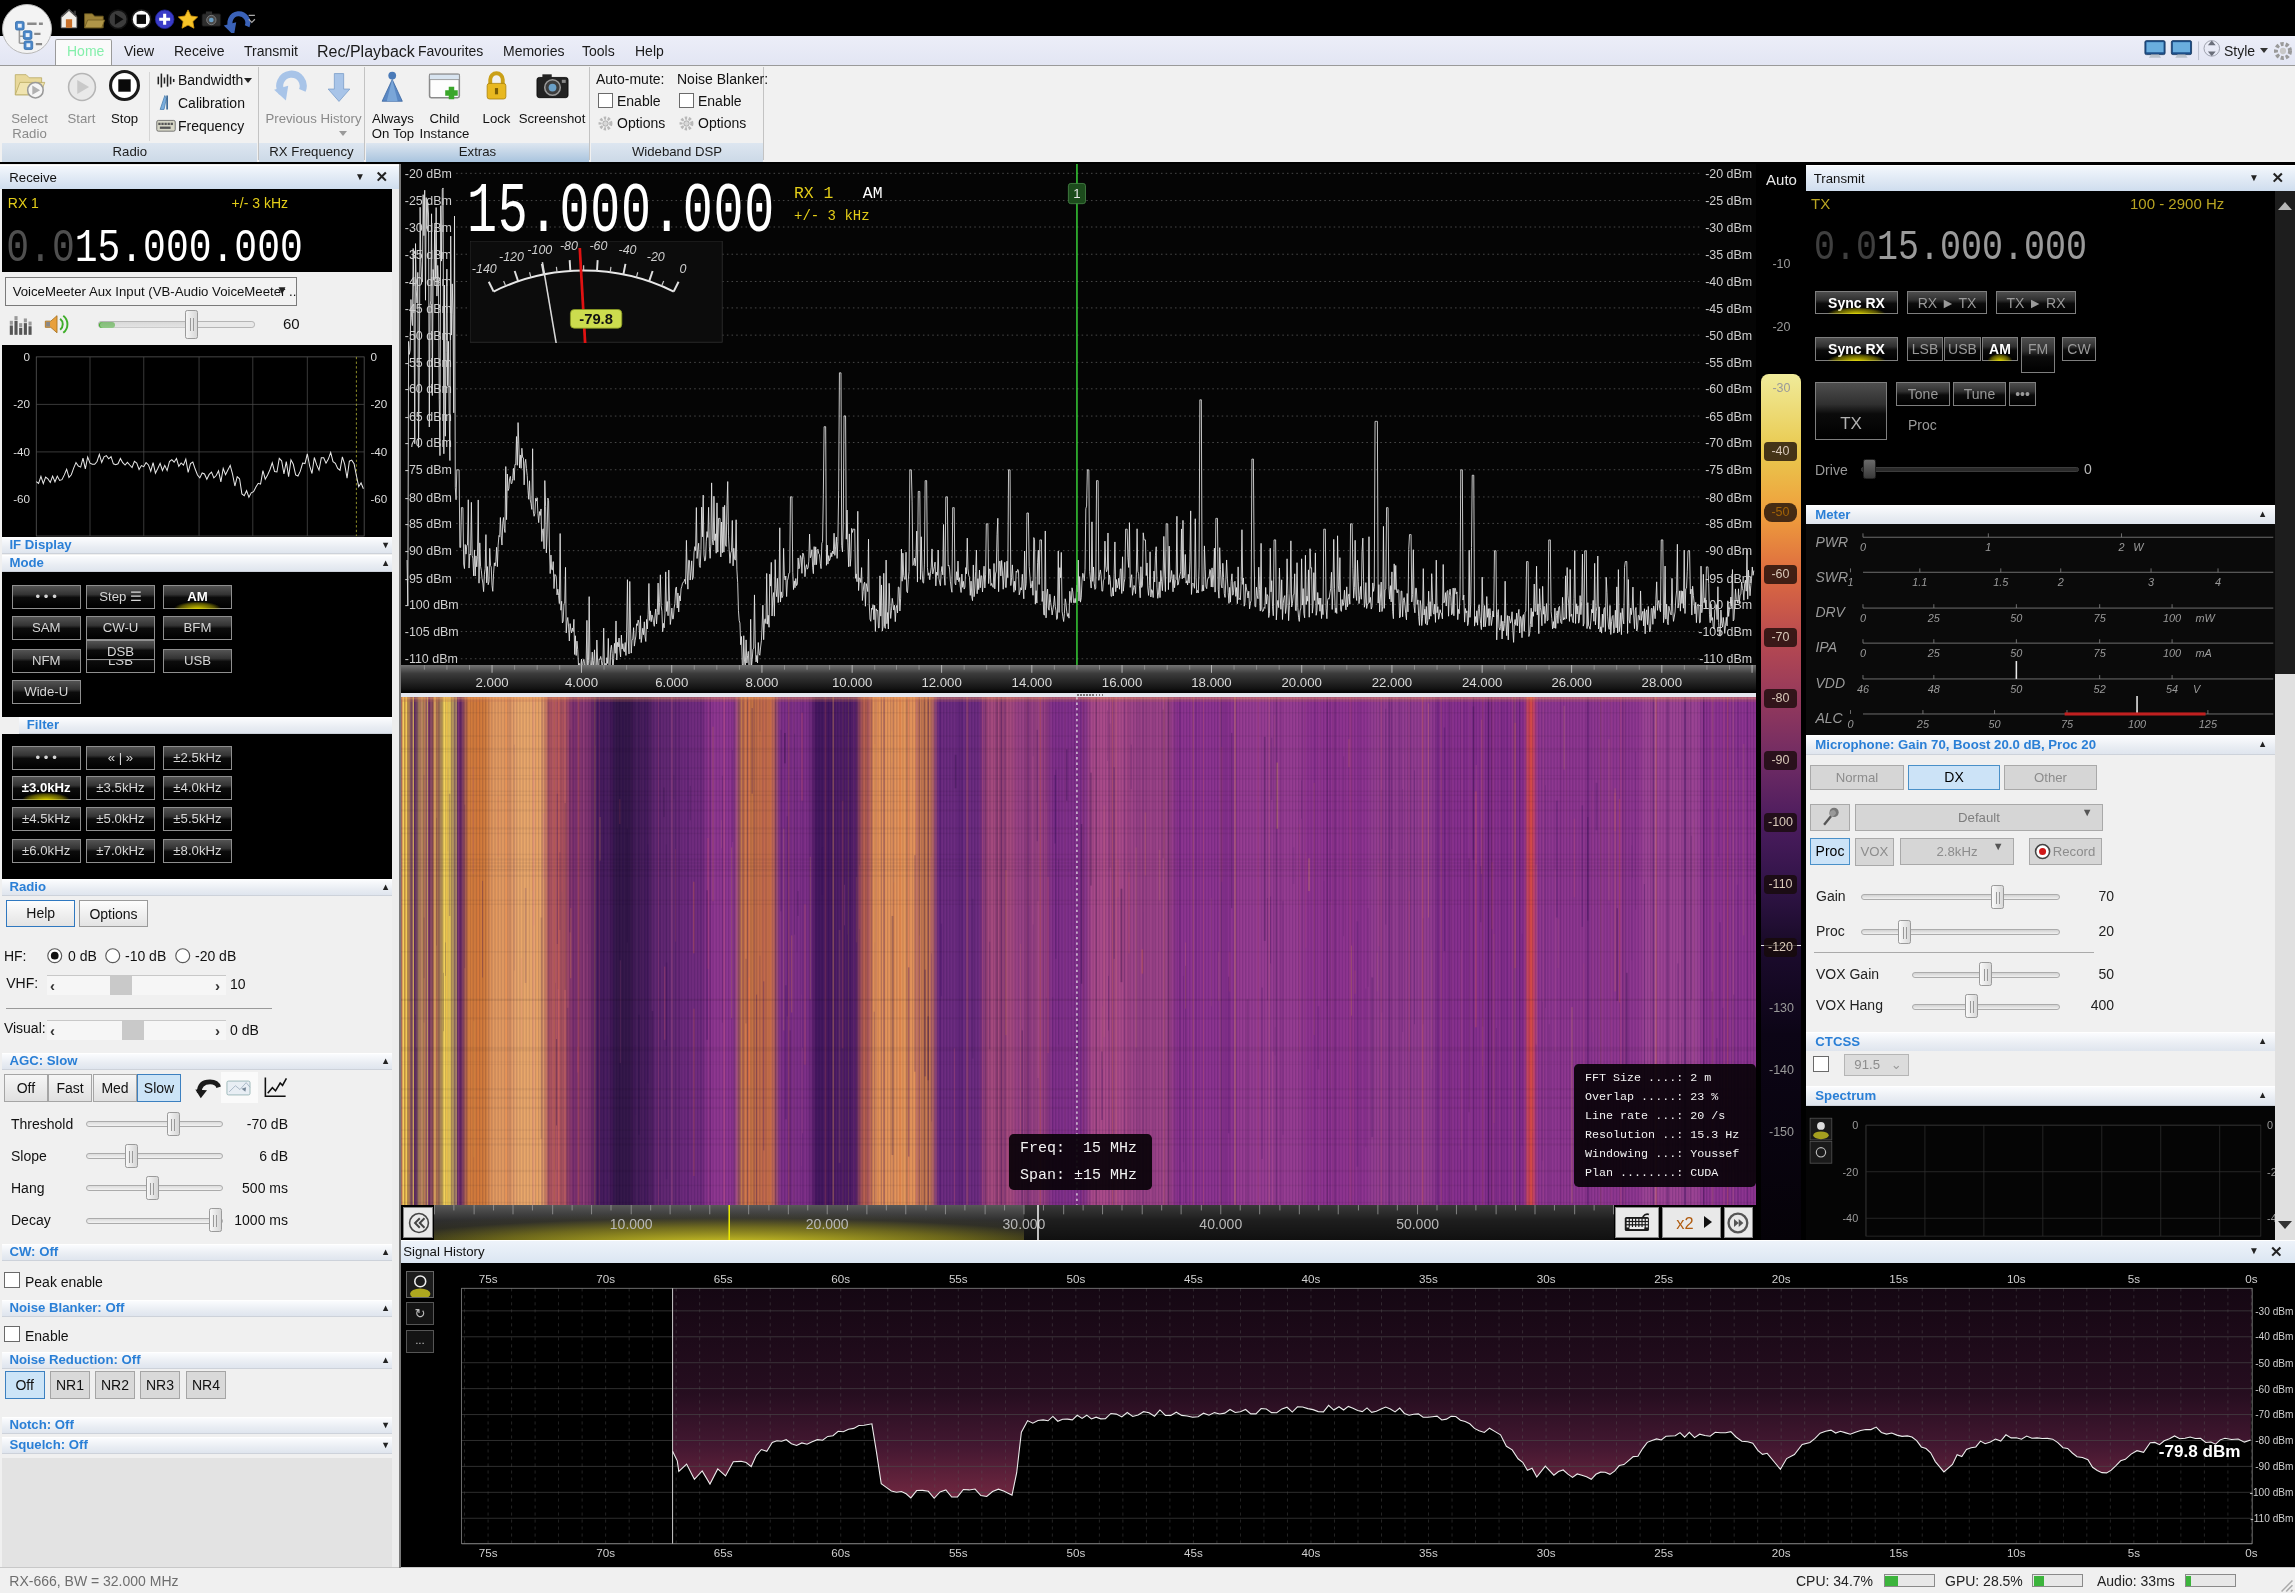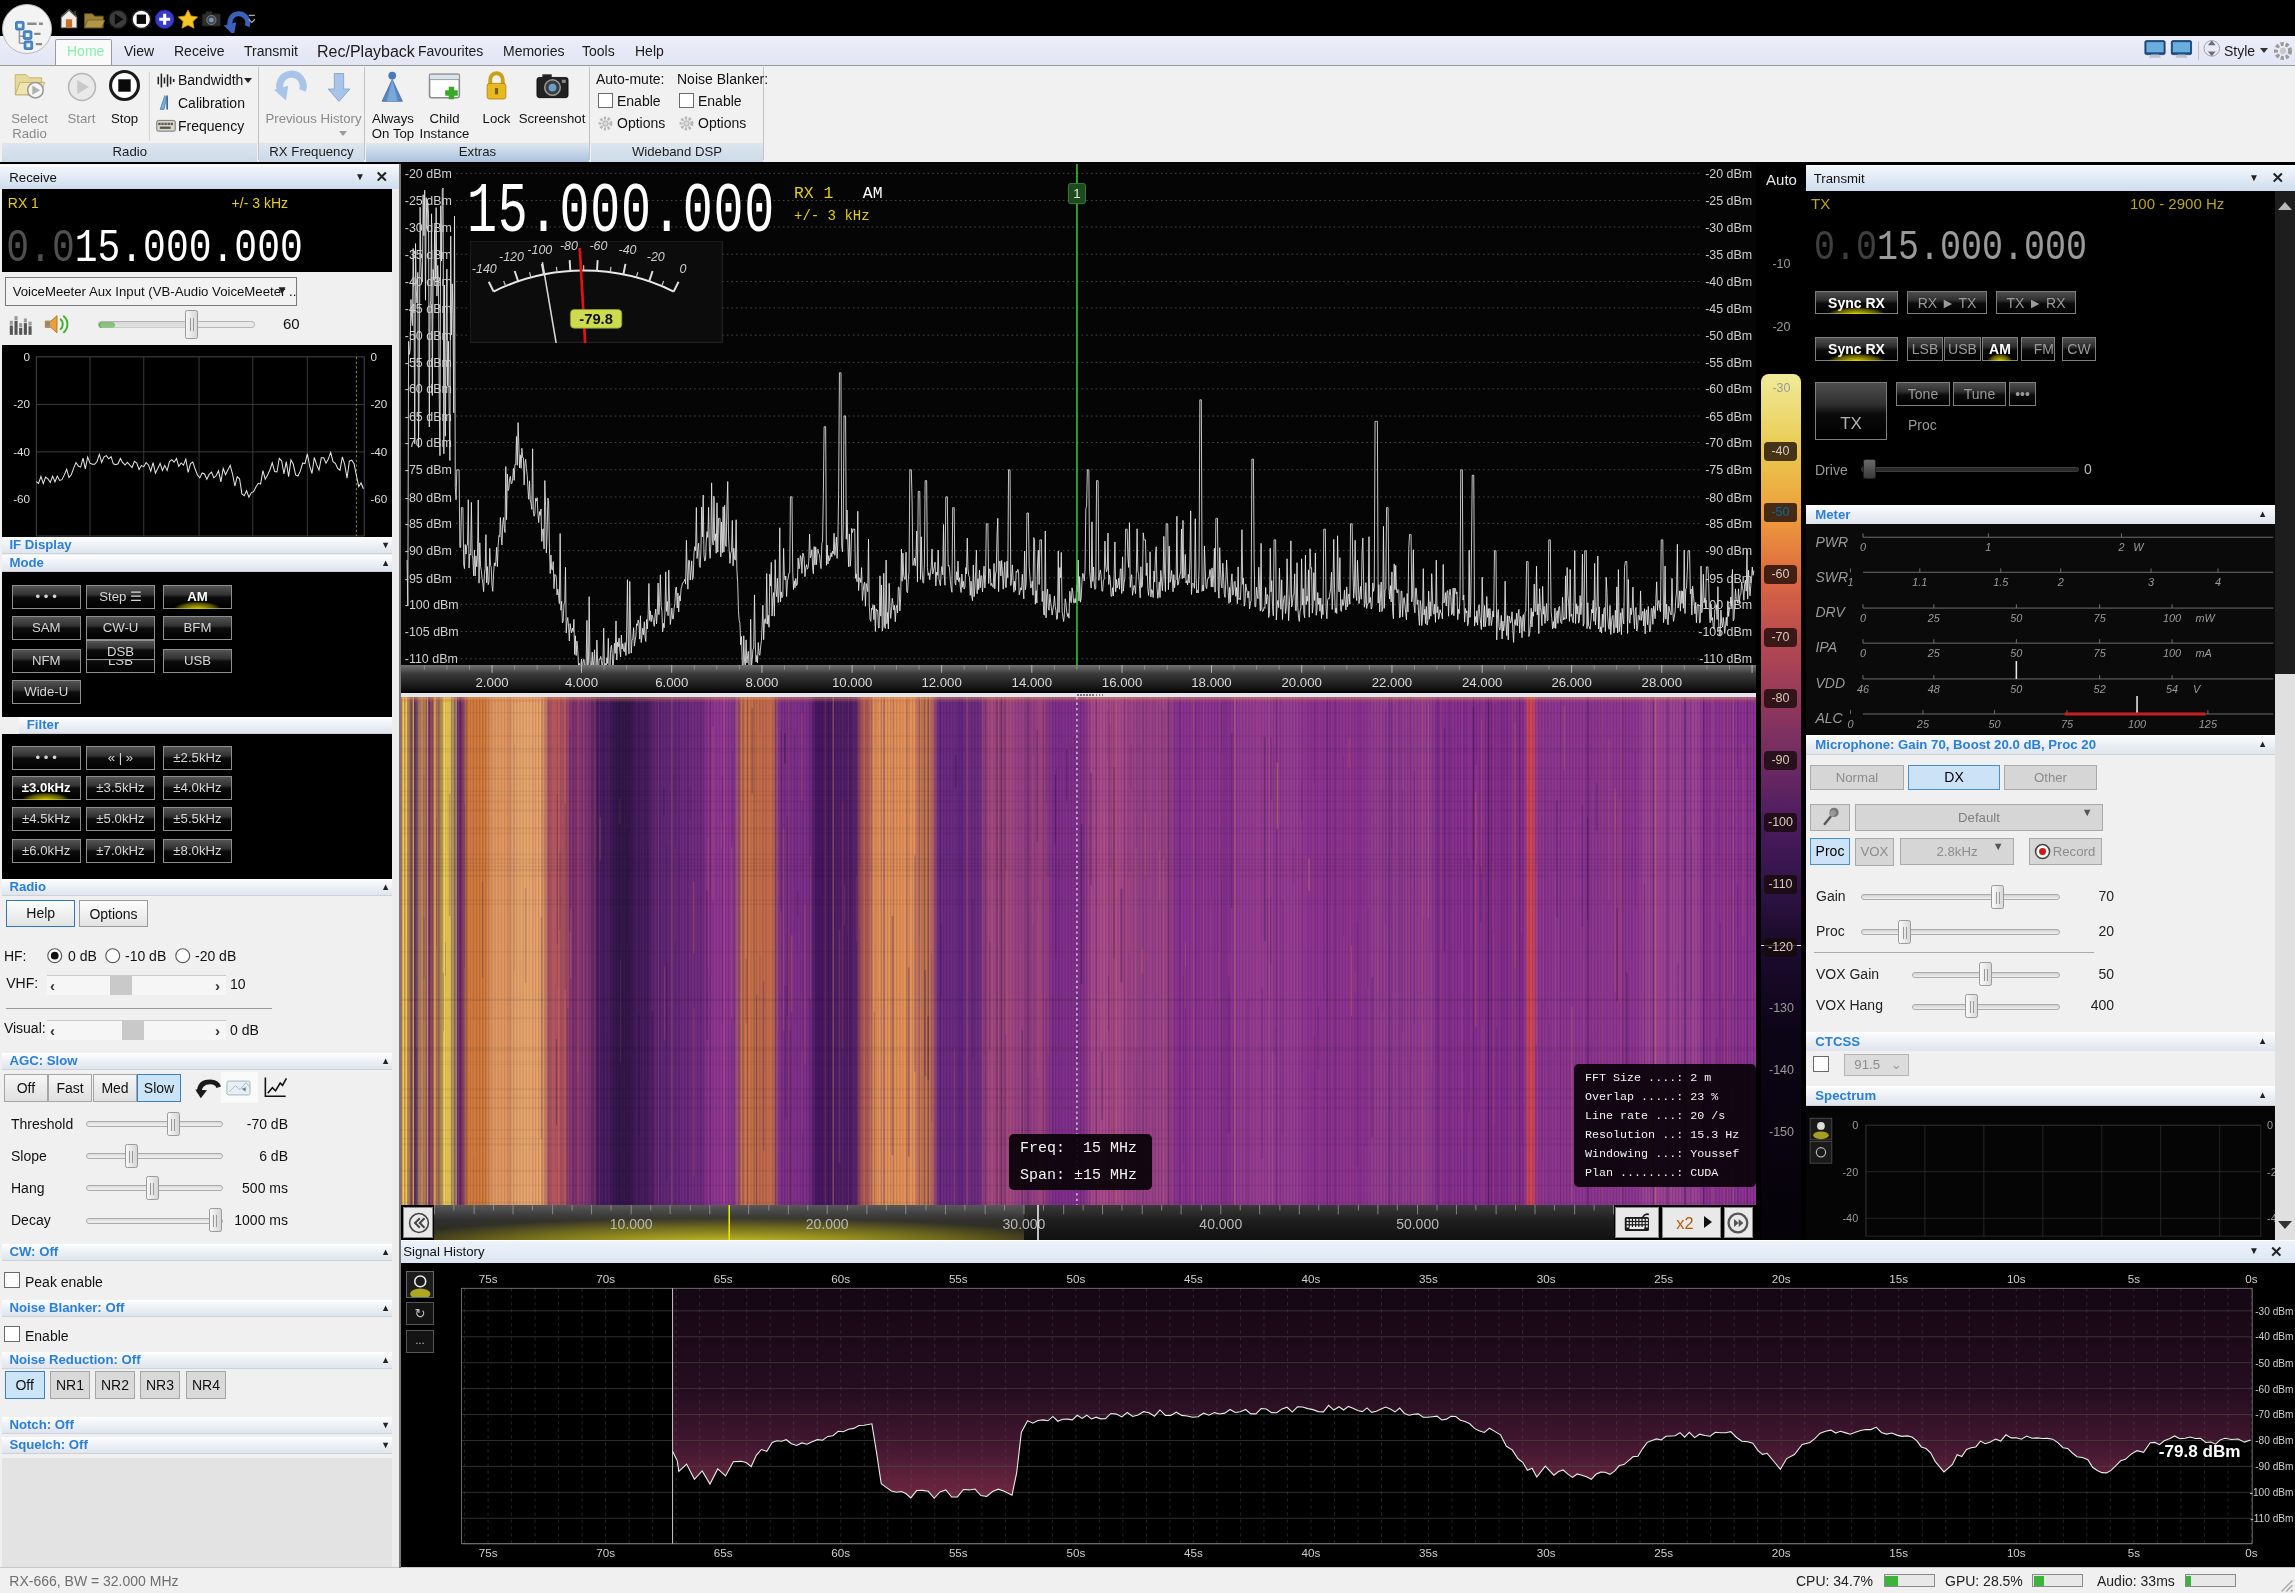--- a/index.html
+++ b/index.html
@@ -1321,21 +1321,21 @@
   </svg>
 <div class="s" style="left:1756px;top:164px;width:51px;height:1077px;background:#000"></div>
 <div class="s" style="left:1756px;top:171px;width:51px;text-align:center;font-size:15px;color:#e8e8e8">Auto</div>
 <div class="s" style="left:1761px;top:374px;width:40px;height:571px;border-radius:7.8px 7.8px 0 0;background:linear-gradient(#f0eb9a 0%,#e9c94e 13.5%,#ef9f3c 24.3%,#dd6a40 35.2%,#b94a50 46%,#94395c 56.9%,#6f2b64 67.8%,#4b1c5e 78.6%,#311448 89.5%,#190b28 100%)"></div>
 <div class="s" style="left:1761px;top:945px;width:40px;height:1.6px;background:#e8e8e8"></div>
 <div class="s" style="left:1761px;top:946px;width:40px;height:294px;background:linear-gradient(#1c0b2e,#0c0516 30%,#050208)"></div>
 <div class="s" style="left:1756px;top:255px;width:51px;color:#9a9a9a;font-size:12.5px;text-align:center;line-height:18.7px">-10</div>
 <div class="s" style="left:1756px;top:318px;width:51px;color:#9a9a9a;font-size:12.5px;text-align:center;line-height:18.7px">-20</div>
 <div class="s" style="left:1756px;top:379px;width:51px;color:#9a9a9a;font-size:12.5px;text-align:center;line-height:18.7px">-30</div>
 <div class="s" style="left:1764px;top:442px;width:33px;height:18.7px;background:rgba(22,10,8,.78);border-radius:3.9px;color:#d8c8b8;font-size:12.5px;text-align:center;line-height:18.7px">-40</div>
-<div class="s" style="left:1764px;top:503px;width:33px;height:18.7px;background:rgba(22,10,8,.78);border-radius:3px;color:#0369a1;font-size:12.5px;text-align:center;line-height:18.7px">-50</div>
+<div class="s" style="left:1764px;top:503px;width:33px;height:18.7px;background:rgba(22,10,8,.78);border-radius:8px;color:#a16207;font-size:12.5px;text-align:center;line-height:18.7px">-50</div>
 <div class="s" style="left:1764px;top:565px;width:33px;height:18.7px;background:rgba(22,10,8,.78);border-radius:3.9px;color:#d8c8b8;font-size:12.5px;text-align:center;line-height:18.7px">-60</div>
 <div class="s" style="left:1764px;top:628px;width:33px;height:18.7px;background:rgba(22,10,8,.78);border-radius:3.9px;color:#d8c8b8;font-size:12.5px;text-align:center;line-height:18.7px">-70</div>
 <div class="s" style="left:1764px;top:689px;width:33px;height:18.7px;background:rgba(22,10,8,.78);border-radius:3.9px;color:#d8c8b8;font-size:12.5px;text-align:center;line-height:18.7px">-80</div>
 <div class="s" style="left:1764px;top:751px;width:33px;height:18.7px;background:rgba(22,10,8,.78);border-radius:3.9px;color:#d8c8b8;font-size:12.5px;text-align:center;line-height:18.7px">-90</div>
 <div class="s" style="left:1764px;top:813px;width:33px;height:18.7px;background:rgba(22,10,8,.78);border-radius:3.9px;color:#d8c8b8;font-size:12.5px;text-align:center;line-height:18.7px">-100</div>
 <div class="s" style="left:1764px;top:875px;width:33px;height:18.7px;background:rgba(22,10,8,.78);border-radius:3.9px;color:#d8c8b8;font-size:12.5px;text-align:center;line-height:18.7px">-110</div>
 <div class="s" style="left:1764px;top:938px;width:33px;height:18.7px;background:rgba(22,10,8,.78);border-radius:3.9px;color:#d8c8b8;font-size:12.5px;text-align:center;line-height:18.7px">-120</div>
 <div class="s" style="left:1756px;top:999px;width:51px;color:#9a9a9a;font-size:12.5px;text-align:center;line-height:18.7px">-130</div>
 <div class="s" style="left:1756px;top:1061px;width:51px;color:#9a9a9a;font-size:12.5px;text-align:center;line-height:18.7px">-140</div>
 <div class="s" style="left:1756px;top:1123px;width:51px;color:#9a9a9a;font-size:12.5px;text-align:center;line-height:18.7px">-150</div>
@@ -1352,21 +1352,21 @@
 <div class="s" style="left:1811px;top:195px;font-size:15px;color:#b8a422">TX</div>
 <div class="s" style="left:2130px;top:195px;font-size:15px;color:#b8a422">100 - 2900 Hz</div>
 <div class="s mono" style="left:1814px;top:229px;font-size:35px;color:#3f3f3f;transform:scaleY(1.22);transform-origin:50% 60%">0.0<span style="color:#9a9a9a">15.000.000</span></div>
 <div class="s" style="left:1815px;top:291px;width:83px;height:23.4px;background:linear-gradient(#4e4e4e,#303030 38%,#0b0b0b 55%,#000);border:0.8px solid #7e7e7e;font-size:14px;color:#fff;font-weight:bold;text-align:center;line-height:22px">Sync RX<div class="glow"></div></div>
 <div class="s" style="left:1907px;top:291px;width:80px;height:23.4px;background:linear-gradient(#4e4e4e,#303030 38%,#0b0b0b 55%,#000);border:0.8px solid #7e7e7e;font-size:14px;color:#9a9a9a;text-align:center;line-height:22px">RX ► TX</div>
 <div class="s" style="left:1996px;top:291px;width:80px;height:23.4px;background:linear-gradient(#4e4e4e,#303030 38%,#0b0b0b 55%,#000);border:0.8px solid #7e7e7e;font-size:14px;color:#9a9a9a;text-align:center;line-height:22px">TX ► RX</div>
 <div class="s" style="left:1815px;top:337px;width:83px;height:24px;background:linear-gradient(#4e4e4e,#303030 38%,#0b0b0b 55%,#000);border:0.8px solid #7e7e7e;font-size:14px;color:#fff;font-weight:bold;text-align:center;line-height:22.6px">Sync RX<div class="glow"></div></div>
 <div class="s" style="left:1907px;top:337px;width:36px;height:24px;background:linear-gradient(#4e4e4e,#303030 38%,#0b0b0b 55%,#000);border:0.8px solid #7e7e7e;font-size:14px;color:#9a9a9a;text-align:center;line-height:22.6px">LSB</div>
 <div class="s" style="left:1944px;top:337px;width:37px;height:24px;background:linear-gradient(#4e4e4e,#303030 38%,#0b0b0b 55%,#000);border:0.8px solid #7e7e7e;font-size:14px;color:#9a9a9a;text-align:center;line-height:22.6px">USB</div>
 <div class="s" style="left:1982px;top:337px;width:36px;height:24px;background:linear-gradient(#4e4e4e,#303030 38%,#0b0b0b 55%,#000);border:0.8px solid #7e7e7e;font-size:14px;color:#fff;font-weight:bold;text-align:center;line-height:22.6px">AM<div class="glow"></div></div>
-<div class="s" style="left:2021px;top:337px;width:34px;height:24px;background:linear-gradient(#4e4e4e,#303030 38%,#0b0b0b 55%,#000);border:0.8px solid #7e7e7e;font-size:14px;color:#9a9a9a;text-align:right;line-height:22.6px">FM</div>
+<div class="s" style="left:2021px;top:337px;width:34px;height:36px;background:linear-gradient(#4e4e4e,#303030 38%,#0b0b0b 55%,#000);border:0.8px solid #7e7e7e;font-size:14px;color:#9a9a9a;text-align:center;line-height:22.6px">FM</div>
 <div class="s" style="left:2062px;top:337px;width:34px;height:24px;background:linear-gradient(#4e4e4e,#303030 38%,#0b0b0b 55%,#000);border:0.8px solid #7e7e7e;font-size:14px;color:#9a9a9a;text-align:center;line-height:22.6px">CW</div>
 <div class="s" style="left:1815px;top:382px;width:72px;height:58px;background:linear-gradient(#4e4e4e,#303030 38%,#0b0b0b 55%,#000);border:0.8px solid #7e7e7e;font-size:17px;color:#b0b0b0;text-align:center;line-height:81px">TX</div>
 <div class="s" style="left:1896px;top:382px;width:54px;height:24px;background:linear-gradient(#4e4e4e,#303030 38%,#0b0b0b 55%,#000);border:0.8px solid #7e7e7e;font-size:14px;color:#9a9a9a;text-align:center;line-height:22.6px">Tone</div>
 <div class="s" style="left:1953px;top:382px;width:53px;height:24px;background:linear-gradient(#4e4e4e,#303030 38%,#0b0b0b 55%,#000);border:0.8px solid #7e7e7e;font-size:14px;color:#9a9a9a;text-align:center;line-height:22.6px">Tune</div>
 <div class="s" style="left:2009px;top:382px;width:27px;height:24px;background:linear-gradient(#4e4e4e,#303030 38%,#0b0b0b 55%,#000);border:0.8px solid #7e7e7e;font-size:14px;color:#9a9a9a;text-align:center;line-height:22.6px">•••</div>
 <div class="s" style="left:1908px;top:417px;font-size:14px;color:#9a9a9a">Proc</div>
 <div class="s" style="left:1815px;top:462px;font-size:14px;color:#9a9a9a">Drive</div>
 <div class="s" style="left:1861px;top:467px;width:218px;height:4.7px;background:#2a2a2a;border:0.8px solid #3c3c3c;border-radius:2.3px"></div>
 <div class="s" style="left:1863px;top:459px;width:12.5px;height:20px;background:linear-gradient(#6a6a6a,#3a3a3a);border:0.8px solid #222;border-radius:2.3px"></div>
 <div class="s" style="left:2084px;top:461px;font-size:14px;color:#b8b8b8">0</div>

